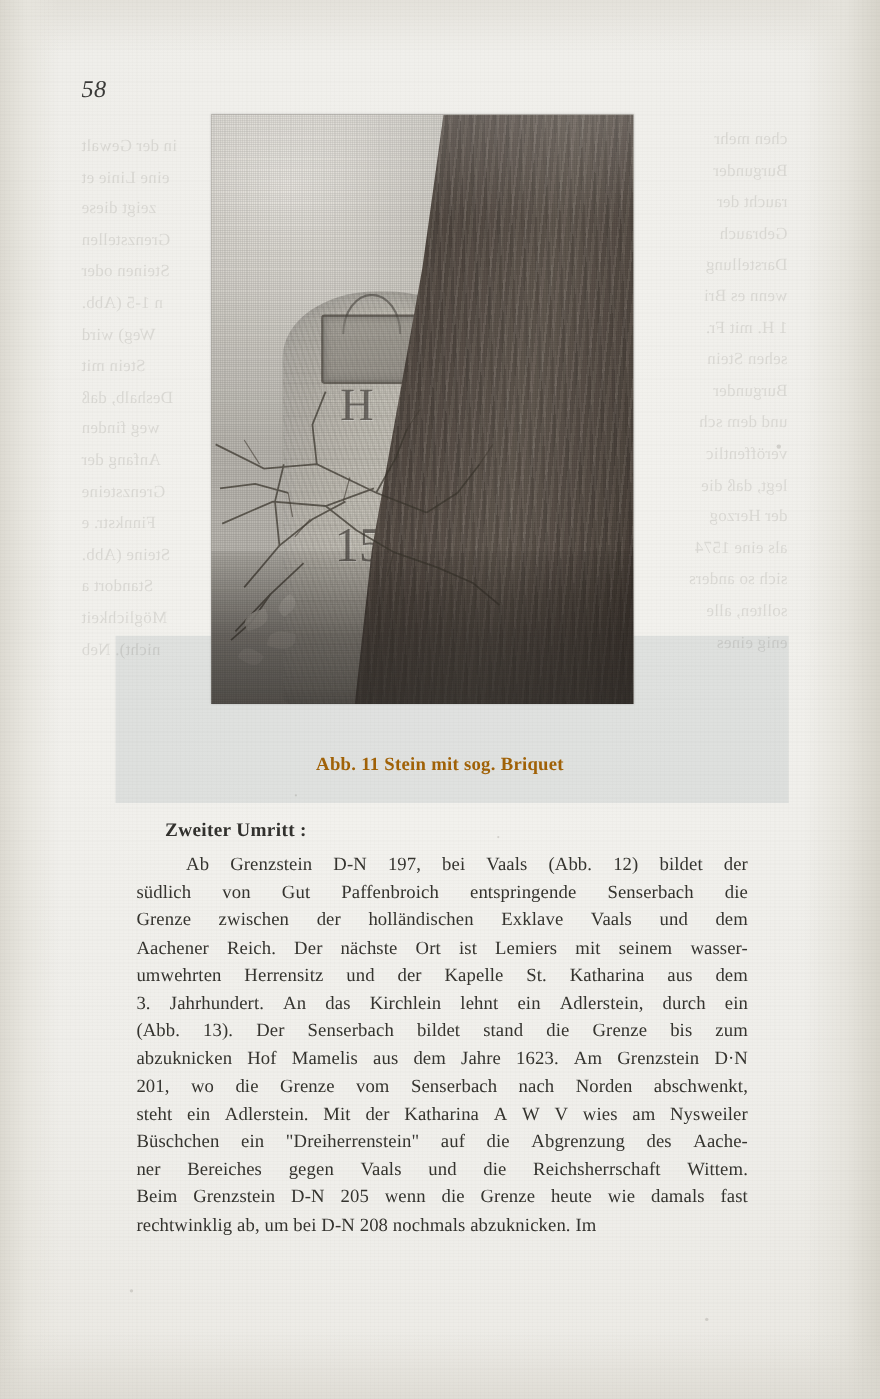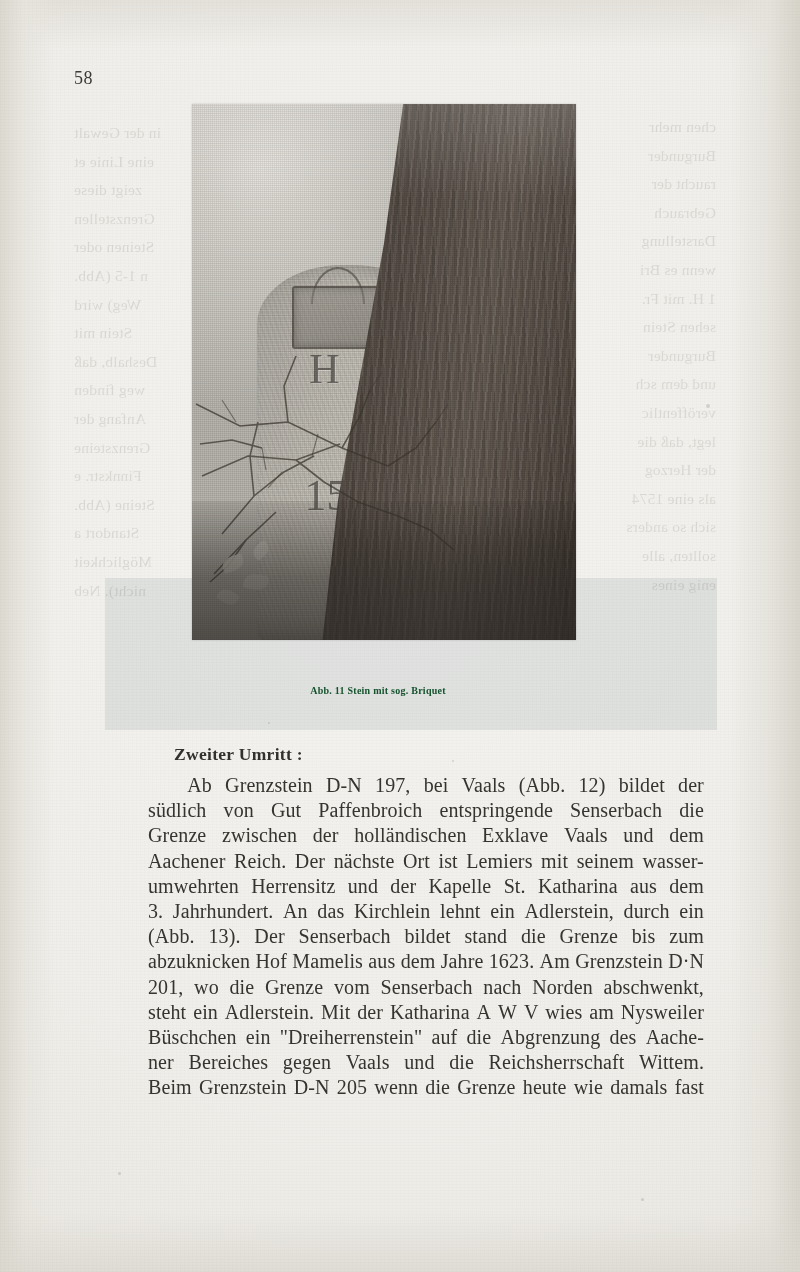--- a/index.html
+++ b/index.html
@@ -100,23 +100,24 @@
     text-align: left;
     width: 140px;
   }
   .bleed-line { display: block; height: 28.6px; }
 
   
   .folio {
     position: absolute;
     left: 74px;
     top: 68px;
-    font-size: 18px;
+    font-size: 22px;
     color: #3a3a38;
     letter-spacing: .4px;
+    font-style: italic;
   }
 
   
   .photo {
     position: absolute;
     left: 192px;
     top: 104px;
     width: 384px;
     height: 536px;
     overflow: hidden;
@@ -248,47 +249,46 @@
       repeating-linear-gradient(90deg, rgba(0,0,0,.22) 0 1px, rgba(0,0,0,0) 1px 2px);
   }
   .photo-fade {
     position: absolute; inset: 0;
     background: linear-gradient(to bottom, rgba(255,255,255,.14) 0%, rgba(255,255,255,0) 18%, rgba(255,255,255,0) 82%, rgba(255,255,255,.06) 100%);
   }
 
   
   .caption {
     position: absolute;
-    left: 186px;
+    left: 208px;
     top: 685px;
     width: 384px;
     text-align: center;
     font-weight: bold;
-    font-size: 10px;
+    font-size: 17px;
     letter-spacing: .25px;
-    color: #14532d;
+    color: #a16207;
   }
 
   
   .col {
     position: absolute;
     left: 124px;
     top: 744px;
     width: 556px;
-    margin-left: 24px;
   }
   .heading {
     font-weight: bold;
     font-size: 17.5px;
     letter-spacing: .3px;
     margin: 0 0 8px 26px;
     color: #32312e;
   }
   .bodyline {
-    font-size: 20px;
+    font-size: 17px;
     line-height: 25.2px;
     color: #35342f;
     letter-spacing: .1px;
     white-space: pre;
   }
   .bodyline.just {
     display: flex;
     justify-content: space-between;
     white-space: normal;
   }
@@ -521,20 +521,21 @@
           <span>D-N</span>
           <span>205</span>
           <span>wenn</span>
           <span>die</span>
           <span>Grenze</span>
           <span>heute</span>
           <span>wie</span>
           <span>damals</span>
           <span>fast</span>
         </div>
+        <div class="bodyline">rechtwinklig ab, um bei D-N 208 nochmals abzuknicken. Im</div>
       </div>
   </div>
 
   <div class="speck" style="left:706px; top:404px; width:4px; height:4px;"></div>
   <div class="speck" style="left:118px; top:1172px; width:3px; height:3px;"></div>
   <div class="speck" style="left:641px; top:1198px; width:3px; height:3px;"></div>
   <div class="speck" style="left:268px; top:722px; width:2px; height:2px;"></div>
   <div class="speck" style="left:452px; top:760px; width:2px; height:2px;"></div>
 
   <div class="paper-grain"></div>

